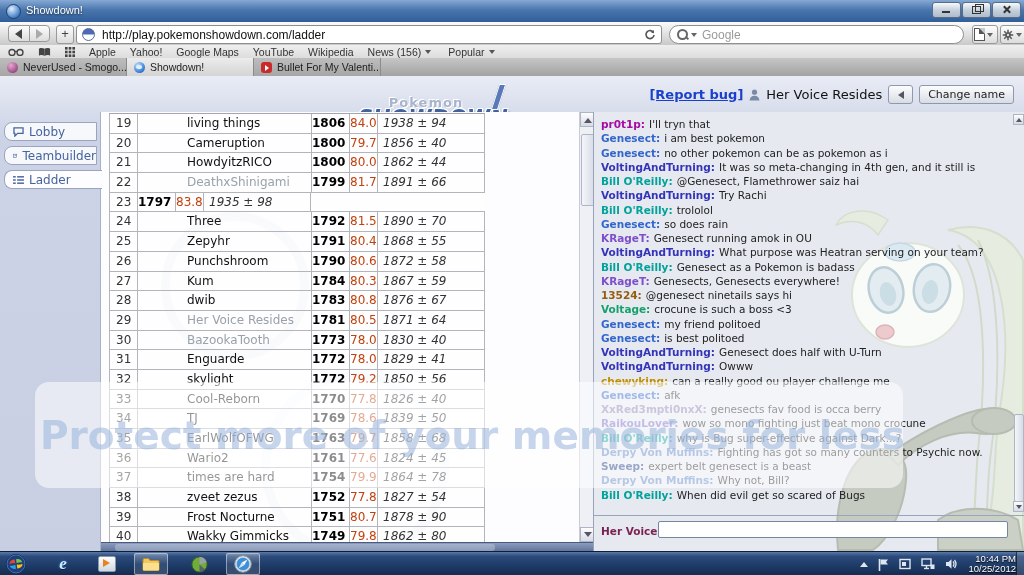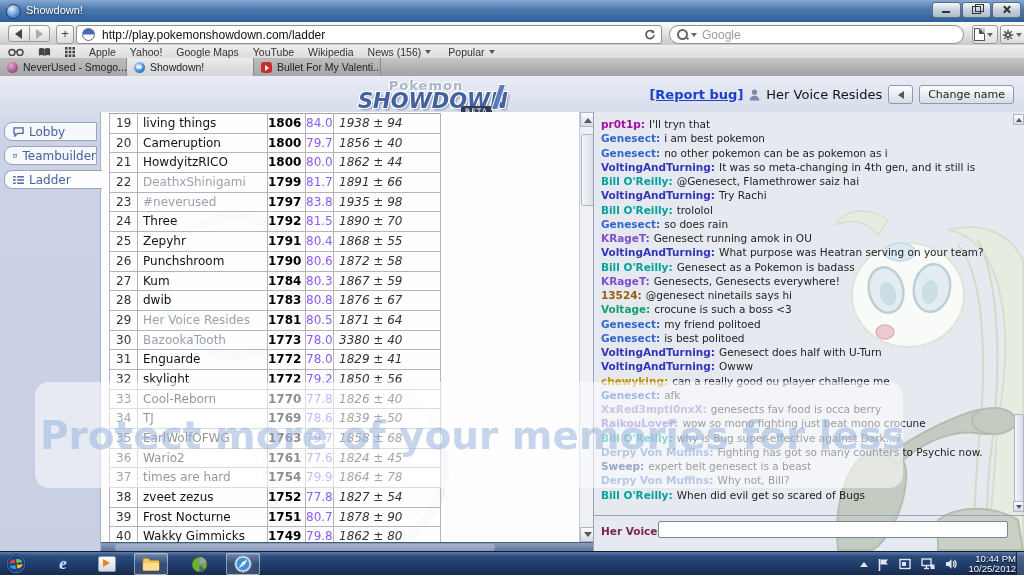--- a/index.html
+++ b/index.html
@@ -67,21 +67,21 @@
   .fav-globe{border-radius:50%;background:radial-gradient(circle at 35% 30%,#bfe0ff,#3b7fd4 65%,#1d4f96);position:relative;overflow:hidden;}
   .fav-globe:after{content:"";position:absolute;left:2px;top:3px;width:6px;height:4px;background:#dff0ff;border-radius:50% 60% 40% 50%;}
   .fav-yt{border-radius:3px;background:#cc2a2a;position:relative;}
   .fav-yt:after{content:"";position:absolute;left:4px;top:3px;border:3px solid transparent;border-left:4px solid #fff;}
 
   
   .page{position:absolute;left:0;top:76px;width:1024px;height:475px;
     background:linear-gradient(#e9ecf5,#ccd3e6 60px,#c8cfe3);}
   .logo{position:absolute;left:358px;top:2px;width:136px;text-align:center;font-family:"DejaVu Sans",sans-serif;}
   .logo-top{display:block;font-size:13px;font-weight:bold;letter-spacing:1px;color:#a9b4cc;
-    text-shadow:1px 1px 0 #fff,-1px -1px 0 #fff;}
+    text-shadow:1px 1px 0 #fff,-1px -1px 0 #fff;margin-top:17px;}
   .logo-main{display:block;margin-top:-4px;font-size:21px;font-weight:bold;font-style:italic;color:#41629e;
     text-shadow:1px 1px 0 #fff,-1px 1px 0 #fff,1px -1px 0 #fff,-1px -1px 0 #fff,2px 2px 2px #8a94ad;}
   .logo-badge{position:absolute;right:2px;bottom:-4px;background:#2b3a55;color:#fff;font-size:7.5px;
     padding:1px 4px;border-radius:2px;letter-spacing:1px;}
   .logo-slash{position:absolute;right:-8px;top:6px;width:5px;height:24px;background:#5b79b8;transform:skew(-18deg);
     border:1px solid #fff;}
   .pheader{position:absolute;right:10px;top:9px;display:flex;align-items:center;gap:6px;font-size:13px;
     font-family:"DejaVu Sans",sans-serif;color:#111;}
   .reportbug{color:#1a3fcc;font-weight:bold;text-decoration:underline;cursor:pointer;}
   .smallbtn{height:17px;border:1px solid #8f99ad;border-radius:3px;background:linear-gradient(#fdfdfd,#d8dce4);
@@ -95,23 +95,23 @@
 
   .ladderpanel{position:absolute;left:100px;top:36px;width:493px;height:439px;background:#fdfdff;
     border-left:1px solid #a8b0c4;box-sizing:border-box;overflow:hidden;z-index:1;}
   .ring{position:absolute;border:9px solid rgba(165,178,200,.14);border-radius:50%;}
   .lrows{position:absolute;left:8px;top:1px;border-top:1px solid #a6a6ae;}
   .lrow{display:flex;height:18.7px;border-bottom:1px solid #b4b4bc;font-family:"DejaVu Sans",sans-serif;
     font-size:12px;align-items:center;background:rgba(255,255,255,.6);}
   .lrow span{display:block;height:100%;line-height:18.7px;border-right:1px solid #b4b4bc;box-sizing:border-box;
     white-space:nowrap;overflow:hidden;}
   .c-rank{width:29px;padding-left:6px;border-left:1px solid #b4b4bc;color:#333;}
-  .c-name{width:130px;padding-left:5px;color:#111;}
+  .c-name{width:130px;padding-left:5px;color:#111;margin-left:44px;}
   .c-elo{width:38px;text-align:right;padding-right:4px;font-weight:bold;color:#000;}
-  .c-gxe{width:28px;text-align:right;padding-right:3px;color:#8b5cf6;}
+  .c-gxe{width:28px;text-align:right;padding-right:3px;color:#c2410c;}
   .c-glicko{width:107px;padding-left:5px;font-style:italic;color:#333;}
   .lrow.dim .c-name{color:#9aa1ab;}
 
   .vscroll{position:absolute;left:478px;top:0;width:15px;height:430px;background:#eef0f5;border-left:1px solid #c8ccd8;}
   .scrollarrow{position:absolute;left:0;width:15px;height:15px;border:1px solid #aeb6c6;box-sizing:border-box;
     background:linear-gradient(#fdfdfd,#d7dbe4);display:flex;align-items:center;justify-content:center;}
   .tri-up{width:0;height:0;border:4px solid transparent;border-bottom:5px solid #556;margin-top:-3px;}
   .tri-dn{width:0;height:0;border:4px solid transparent;border-top:5px solid #556;margin-bottom:-3px;}
   .vthumb{position:absolute;left:1px;top:22px;width:12px;height:70px;border:1px solid #aeb6c6;border-radius:2px;
     background:linear-gradient(90deg,#f4f6fa,#d7dbe4);}
@@ -356,21 +356,20 @@
           </div>
           <div class="lrow dim">
             <span class="c-rank">22</span>
             <span class="c-name">DeathxShinigami</span>
             <span class="c-elo">1799</span>
             <span class="c-gxe">81.7</span>
             <span class="c-glicko">1891 ± 66</span>
           </div>
           <div class="lrow dim">
             <span class="c-rank">23</span>
-            <span class="c-name">#neverused</span>
             <span class="c-elo">1797</span>
             <span class="c-gxe">83.8</span>
             <span class="c-glicko">1935 ± 98</span>
           </div>
           <div class="lrow">
             <span class="c-rank">24</span>
             <span class="c-name">Three</span>
             <span class="c-elo">1792</span>
             <span class="c-gxe">81.5</span>
             <span class="c-glicko">1890 ± 70</span>
@@ -408,21 +407,21 @@
             <span class="c-name">Her Voice Resides</span>
             <span class="c-elo">1781</span>
             <span class="c-gxe">80.5</span>
             <span class="c-glicko">1871 ± 64</span>
           </div>
           <div class="lrow dim">
             <span class="c-rank">30</span>
             <span class="c-name">BazookaTooth</span>
             <span class="c-elo">1773</span>
             <span class="c-gxe">78.0</span>
-            <span class="c-glicko">3380 ± 40</span>
+            <span class="c-glicko">1830 ± 40</span>
           </div>
           <div class="lrow">
             <span class="c-rank">31</span>
             <span class="c-name">Enguarde</span>
             <span class="c-elo">1772</span>
             <span class="c-gxe">78.0</span>
             <span class="c-glicko">1829 ± 41</span>
           </div>
           <div class="lrow">
             <span class="c-rank">32</span>

